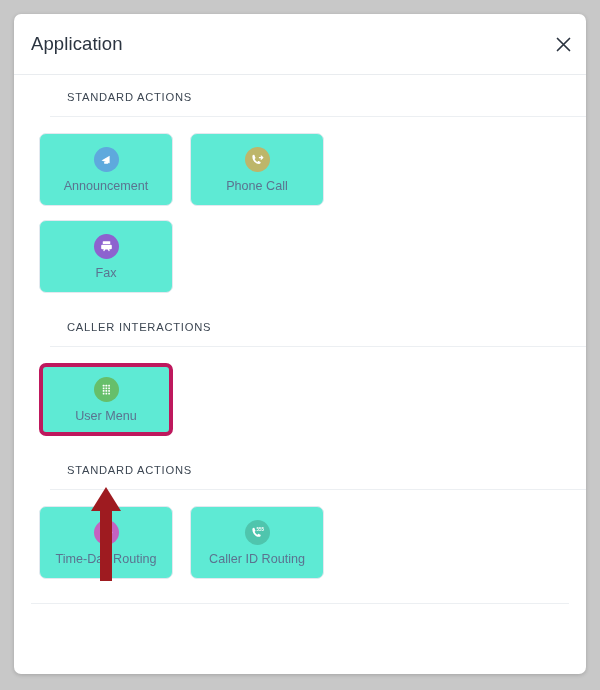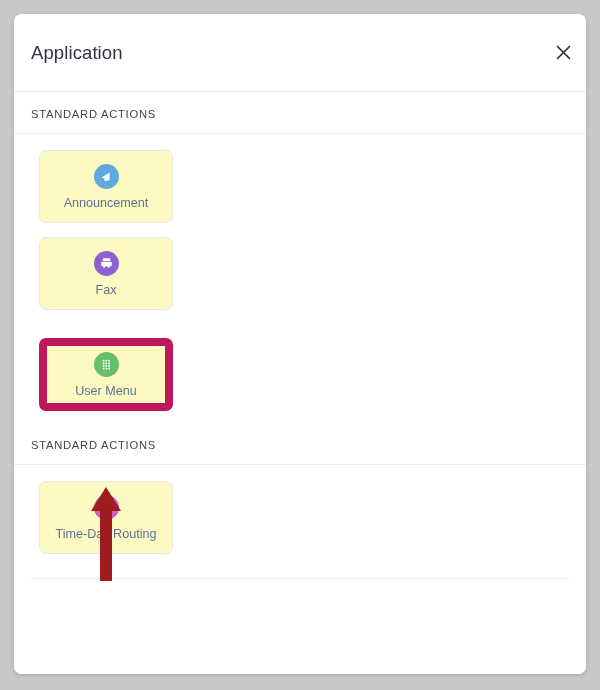--- a/index.html
+++ b/index.html
@@ -23,21 +23,21 @@
     height: 660px;
     background: #ffffff;
     border-radius: 7px;
     box-shadow: 0 1px 4px rgba(0,0,0,0.18);
     box-sizing: border-box;
     overflow: hidden;
   }
 
   
   .dialog-header {
-    height: 78px;
+    height: 61px;
     display: flex;
     align-items: center;
     justify-content: space-between;
     padding: 0 10px 0 17px;
     border-bottom: 1px solid #e9ecef;
     box-sizing: border-box;
     gap: 35px;
   }
   .dialog-title {
     font-size: 18.5px;
@@ -55,47 +55,48 @@
   }
   .close-btn svg { display:block; }
 
   
   .section-header {
     font-size: 11.2px;
     letter-spacing: 0.75px;
     color: #3c4652;
     padding: 16px 0 13px 17px;
     border-bottom: 1px solid #eceff2;
+    margin-left: 36px;
   }
   .section-body {
     padding: 16px 0 12px 25px;
   }
 
   .card-row {
     display: flex;
     gap: 17px;
     margin-bottom: 14px;
   }
   .card-row:last-child { margin-bottom: 0; }
 
   .action-card {
     width: 134px;
     height: 73px;
     border: 1px solid #e3e8ef;
     border-radius: 7px;
-    background: #fef9c3;
+    background: #5eead4;
     display: flex;
     flex-direction: column;
     align-items: center;
     justify-content: center;
     cursor: pointer;
     box-sizing: border-box;
   }
   .action-card.selected {
-    border: 8px solid #be185d;
+    border: 4px solid #be185d;
   }
   .card-icon {
     width: 25px;
     height: 25px;
     border-radius: 50%;
     display: flex;
     align-items: center;
     justify-content: center;
     margin-bottom: 7px;
   }
@@ -142,36 +143,46 @@
           <div class="card-row">
             <div class="action-card">
               <div class="card-icon" style="background: rgb(94, 169, 221);">
                 <svg width="15" height="15" viewBox="0 0 24 24">
                   <path d="M4 13.5 L17 6 L17 18 Z" fill="#fff"></path>
                   <rect x="8" y="16" width="7" height="2.6" rx="1" fill="#fff"></rect>
                 </svg>
               </div>
               <div class="card-label">Announcement</div>
             </div>
+            <div class="action-card">
+              <div class="card-icon" style="background: rgb(189, 182, 106);">
+                <svg width="15" height="15" viewBox="0 0 24 24">
+                  <path d="M6 4.5c-1.4 0-2.2 1.2-2.2 3 0 6.2 5 11.5 10.6 11.5 1.7 0 2.7-.9 2.7-2.2 0-.7-.4-1.1-1-1.4l-2-.9c-.6-.3-1.1-.1-1.5.4l-.7.9c-2-1.1-3.6-2.8-4.5-4.8l.9-.7c.5-.4.6-.9.3-1.5l-.9-2C7.4 5 6.8 4.5 6 4.5z" fill="#fff"></path>
+                  <path d="M15 9 h5 M17.8 6.4 L20.6 9 L17.8 11.6" stroke="#fff" stroke-width="1.8" fill="none" stroke-linecap="round" stroke-linejoin="round"></path>
+                </svg>
+              </div>
+              <div class="card-label">Phone Call</div>
+            </div>
           </div>
           <div class="card-row">
             <div class="action-card">
               <div class="card-icon" style="background: rgb(141, 98, 207);">
                 <svg width="15" height="15" viewBox="0 0 24 24">
                   <rect x="6" y="3.5" width="12" height="4.5" rx="1" fill="#fff"></rect>
                   <rect x="3.5" y="9" width="17" height="7.5" rx="1.6" fill="#fff"></rect>
                   <path d="M8 18.5c0-2 1.8-3 4-3s4 1 4 3" fill="none" stroke="#fff" stroke-width="2.1" stroke-linecap="round"></path>
                 </svg>
               </div>
               <div class="card-label">Fax</div>
             </div>
           </div>
         </div>
       </div>
       <div>
+        <div class="section-header">CALLER INTERACTIONS</div>
         <div class="section-body">
           <div class="card-row">
             <div class="action-card selected">
               <div class="card-icon" style="background: rgb(102, 191, 106);">
                 <svg width="15" height="15" viewBox="0 0 24 24">
                   <rect x="6" y="4.5" width="2.7" height="2.7" rx="0.5" fill="#fff"></rect>
                   <rect x="10.4" y="4.5" width="2.7" height="2.7" rx="0.5" fill="#fff"></rect>
                   <rect x="14.8" y="4.5" width="2.7" height="2.7" rx="0.5" fill="#fff"></rect>
                   <rect x="6" y="8.7" width="2.7" height="2.7" rx="0.5" fill="#fff"></rect>
                   <rect x="10.4" y="8.7" width="2.7" height="2.7" rx="0.5" fill="#fff"></rect>
@@ -195,20 +206,29 @@
           <div class="card-row">
             <div class="action-card">
               <div class="card-icon" style="background: rgb(196, 98, 192);">
                 <svg width="15" height="15" viewBox="0 0 24 24">
                   <circle cx="12" cy="12" r="8.2" fill="none" stroke="#fff" stroke-width="2"></circle>
                   <path d="M12 7.2 V12 L15.2 14" stroke="#fff" stroke-width="2" fill="none" stroke-linecap="round" stroke-linejoin="round"></path>
                 </svg>
               </div>
               <div class="card-label">Time-Day Routing</div>
             </div>
+            <div class="action-card">
+              <div class="card-icon" style="background: rgb(79, 197, 173);">
+                <svg width="15" height="15" viewBox="0 0 24 24">
+                  <path d="M6 4.2c-1.4 0-2.2 1.2-2.2 3 0 6.3 5 11.6 10.6 11.6 1.7 0 2.7-.9 2.7-2.2 0-.7-.4-1.1-1-1.4l-2-.9c-.6-.3-1.1-.1-1.5.4l-.7.9c-2-1.1-3.6-2.8-4.5-4.8l.9-.7c.5-.4.6-.9.3-1.5l-.9-2C7.4 4.8 6.8 4.2 6 4.2z" fill="#fff"></path>
+                  <text x="16.4" y="9.4" font-family="Liberation Sans, sans-serif" font-size="7.2" font-weight="bold" fill="#fff" text-anchor="middle">555</text>
+                </svg>
+              </div>
+              <div class="card-label">Caller ID Routing</div>
+            </div>
           </div>
         </div>
       </div>
     </div>
 
   <div class="bottom-rule"></div>
 </div>
 
 <div class="annotation-arrow">
   <svg width="60" height="110" viewBox="0 0 60 110" aria-hidden="true">

